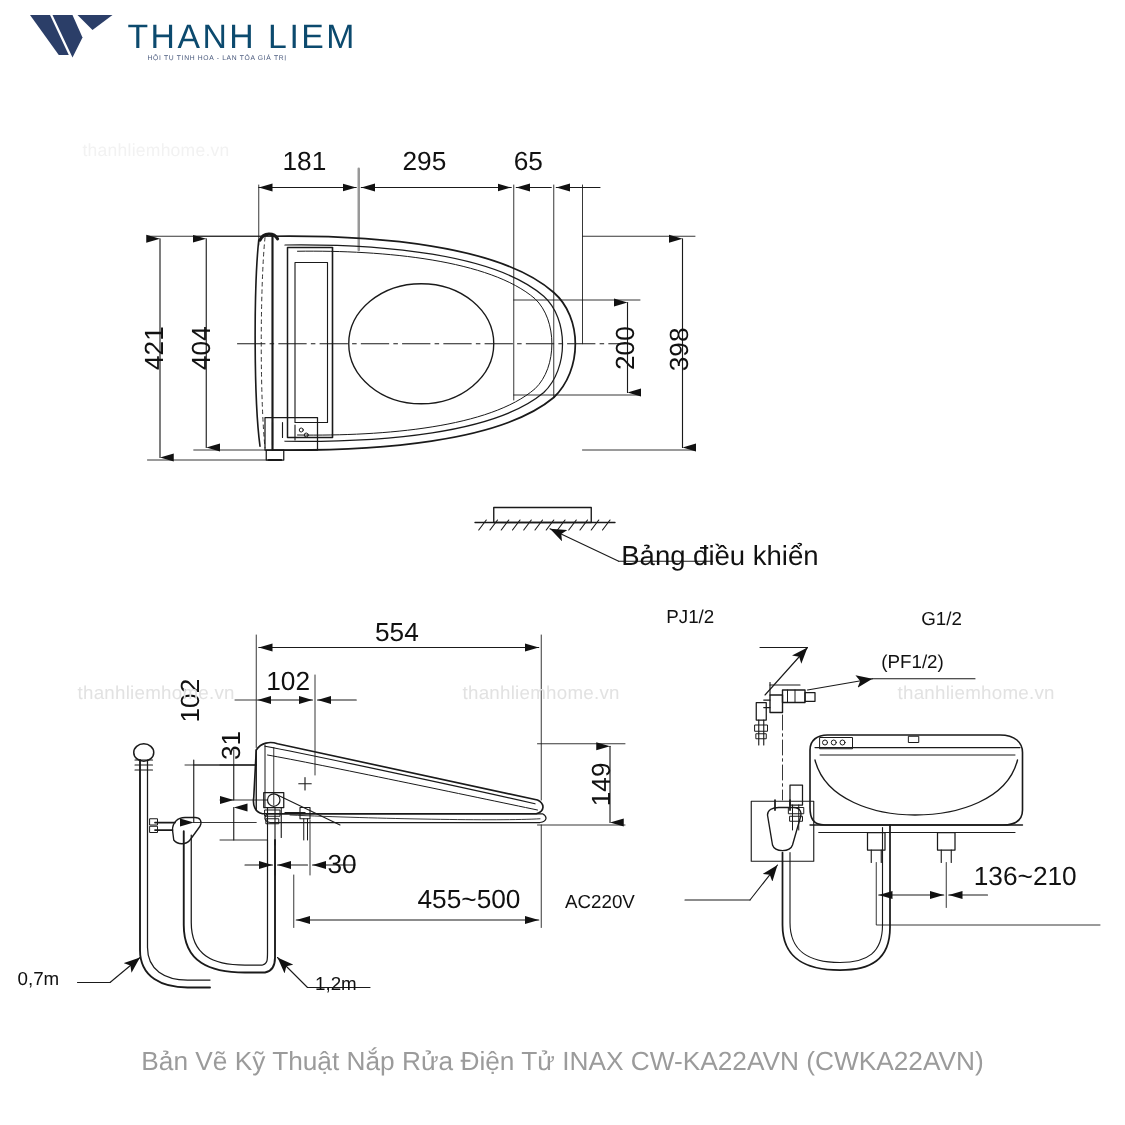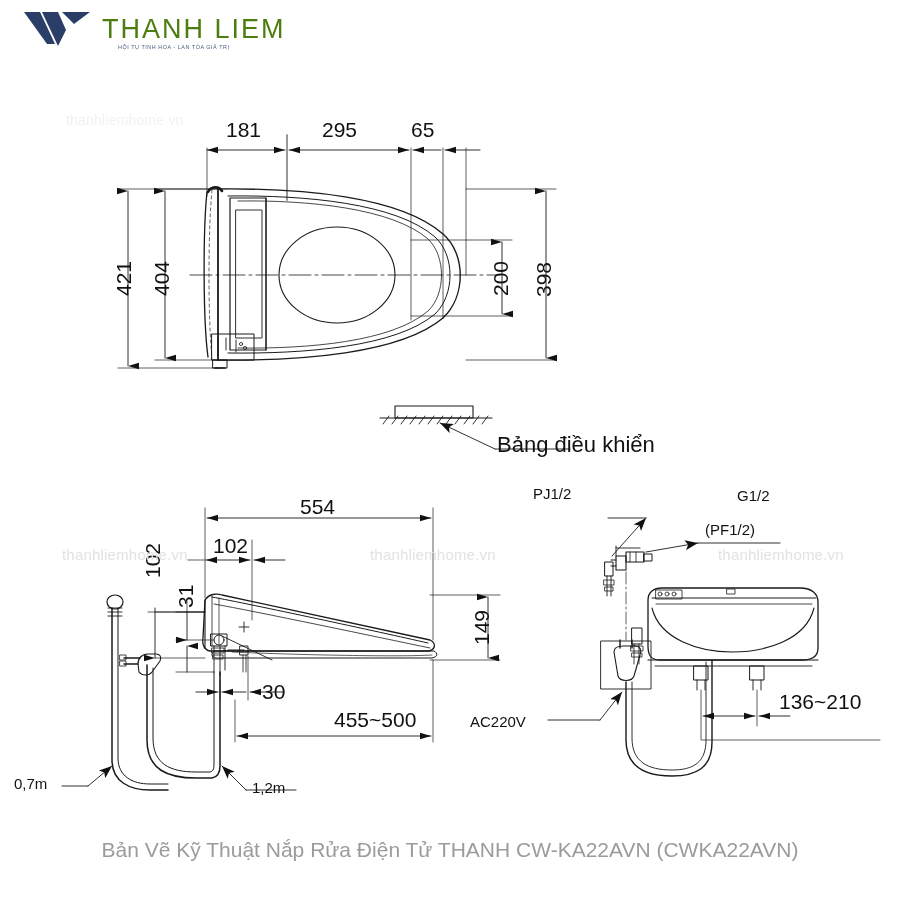--- a/index.html
+++ b/index.html
@@ -12,21 +12,21 @@
     color:#111;
   }
   #page{position:absolute;left:0;top:0;width:900px;height:900px;}
 
   
   .logo-wrap{position:absolute;left:22px;top:8px;width:230px;height:50px;}
   .logo-mark{position:absolute;left:0;top:2px;width:70px;height:42px;}
   .logo-text{
     position:absolute;left:80px;top:6px;
     font-size:27px;letter-spacing:2px;font-weight:400;
-    color:#4d7c0f;font-family:"Liberation Sans", sans-serif;
+    color:#0c4a6e;font-family:"Liberation Sans", sans-serif;
     white-space:nowrap;
   }
   .logo-tag{
     position:absolute;left:96px;top:36px;
     font-size:5.4px;letter-spacing:.55px;color:#4a5a7d;
     white-space:nowrap;
   }
 
   
   .dim-text{
@@ -381,23 +381,23 @@
   <div class="dim-text vert" style="left:174px;top:608px;">31</div>
   <div class="dim-text" style="left:262px;top:680px;">30</div>
   <div class="dim-text" style="left:288px;top:708px;margin-left:46px;">455~500</div>
   <div class="dim-text vert" style="left:470px;top:645px;">149</div>
   <div class="label-text" style="left:14px;top:775px;">0,7m</div>
   <div class="label-text" style="left:252px;top:779px;">1,2m</div>
 
   <div class="label-text" style="left:533px;top:485px;">PJ1/2</div>
   <div class="label-text" style="left:737px;top:487px;">G1/2</div>
   <div class="label-text" style="left:705px;top:521px;">(PF1/2)</div>
-  <div class="label-text" style="left:470px;top:713px;text-align:right;">AC220V</div>
+  <div class="label-text" style="left:452px;top:713px;text-align:right;">AC220V</div>
   <div class="dim-text" style="left:779px;top:690px;">136~210</div>
 
   <div class="wm" style="left:62px;top:546px;">thanhliemhome.vn</div>
   <div class="wm" style="left:370px;top:546px;">thanhliemhome.vn</div>
   <div class="wm" style="left:718px;top:546px;">thanhliemhome.vn</div>
   <div class="wm faint" style="left:66px;top:112px;">thanhliemhome.vn</div>
 
-  <div class="caption">Bản Vẽ Kỹ Thuật Nắp Rửa Điện Tử THANH CW-KA22AVN (CWKA22AVN)</div>
+  <div class="caption">Bản Vẽ Kỹ Thuật Nắp Rửa Điện Tử INAX CW-KA22AVN (CWKA22AVN)</div>
 
 </div>
 
 </body></html>

